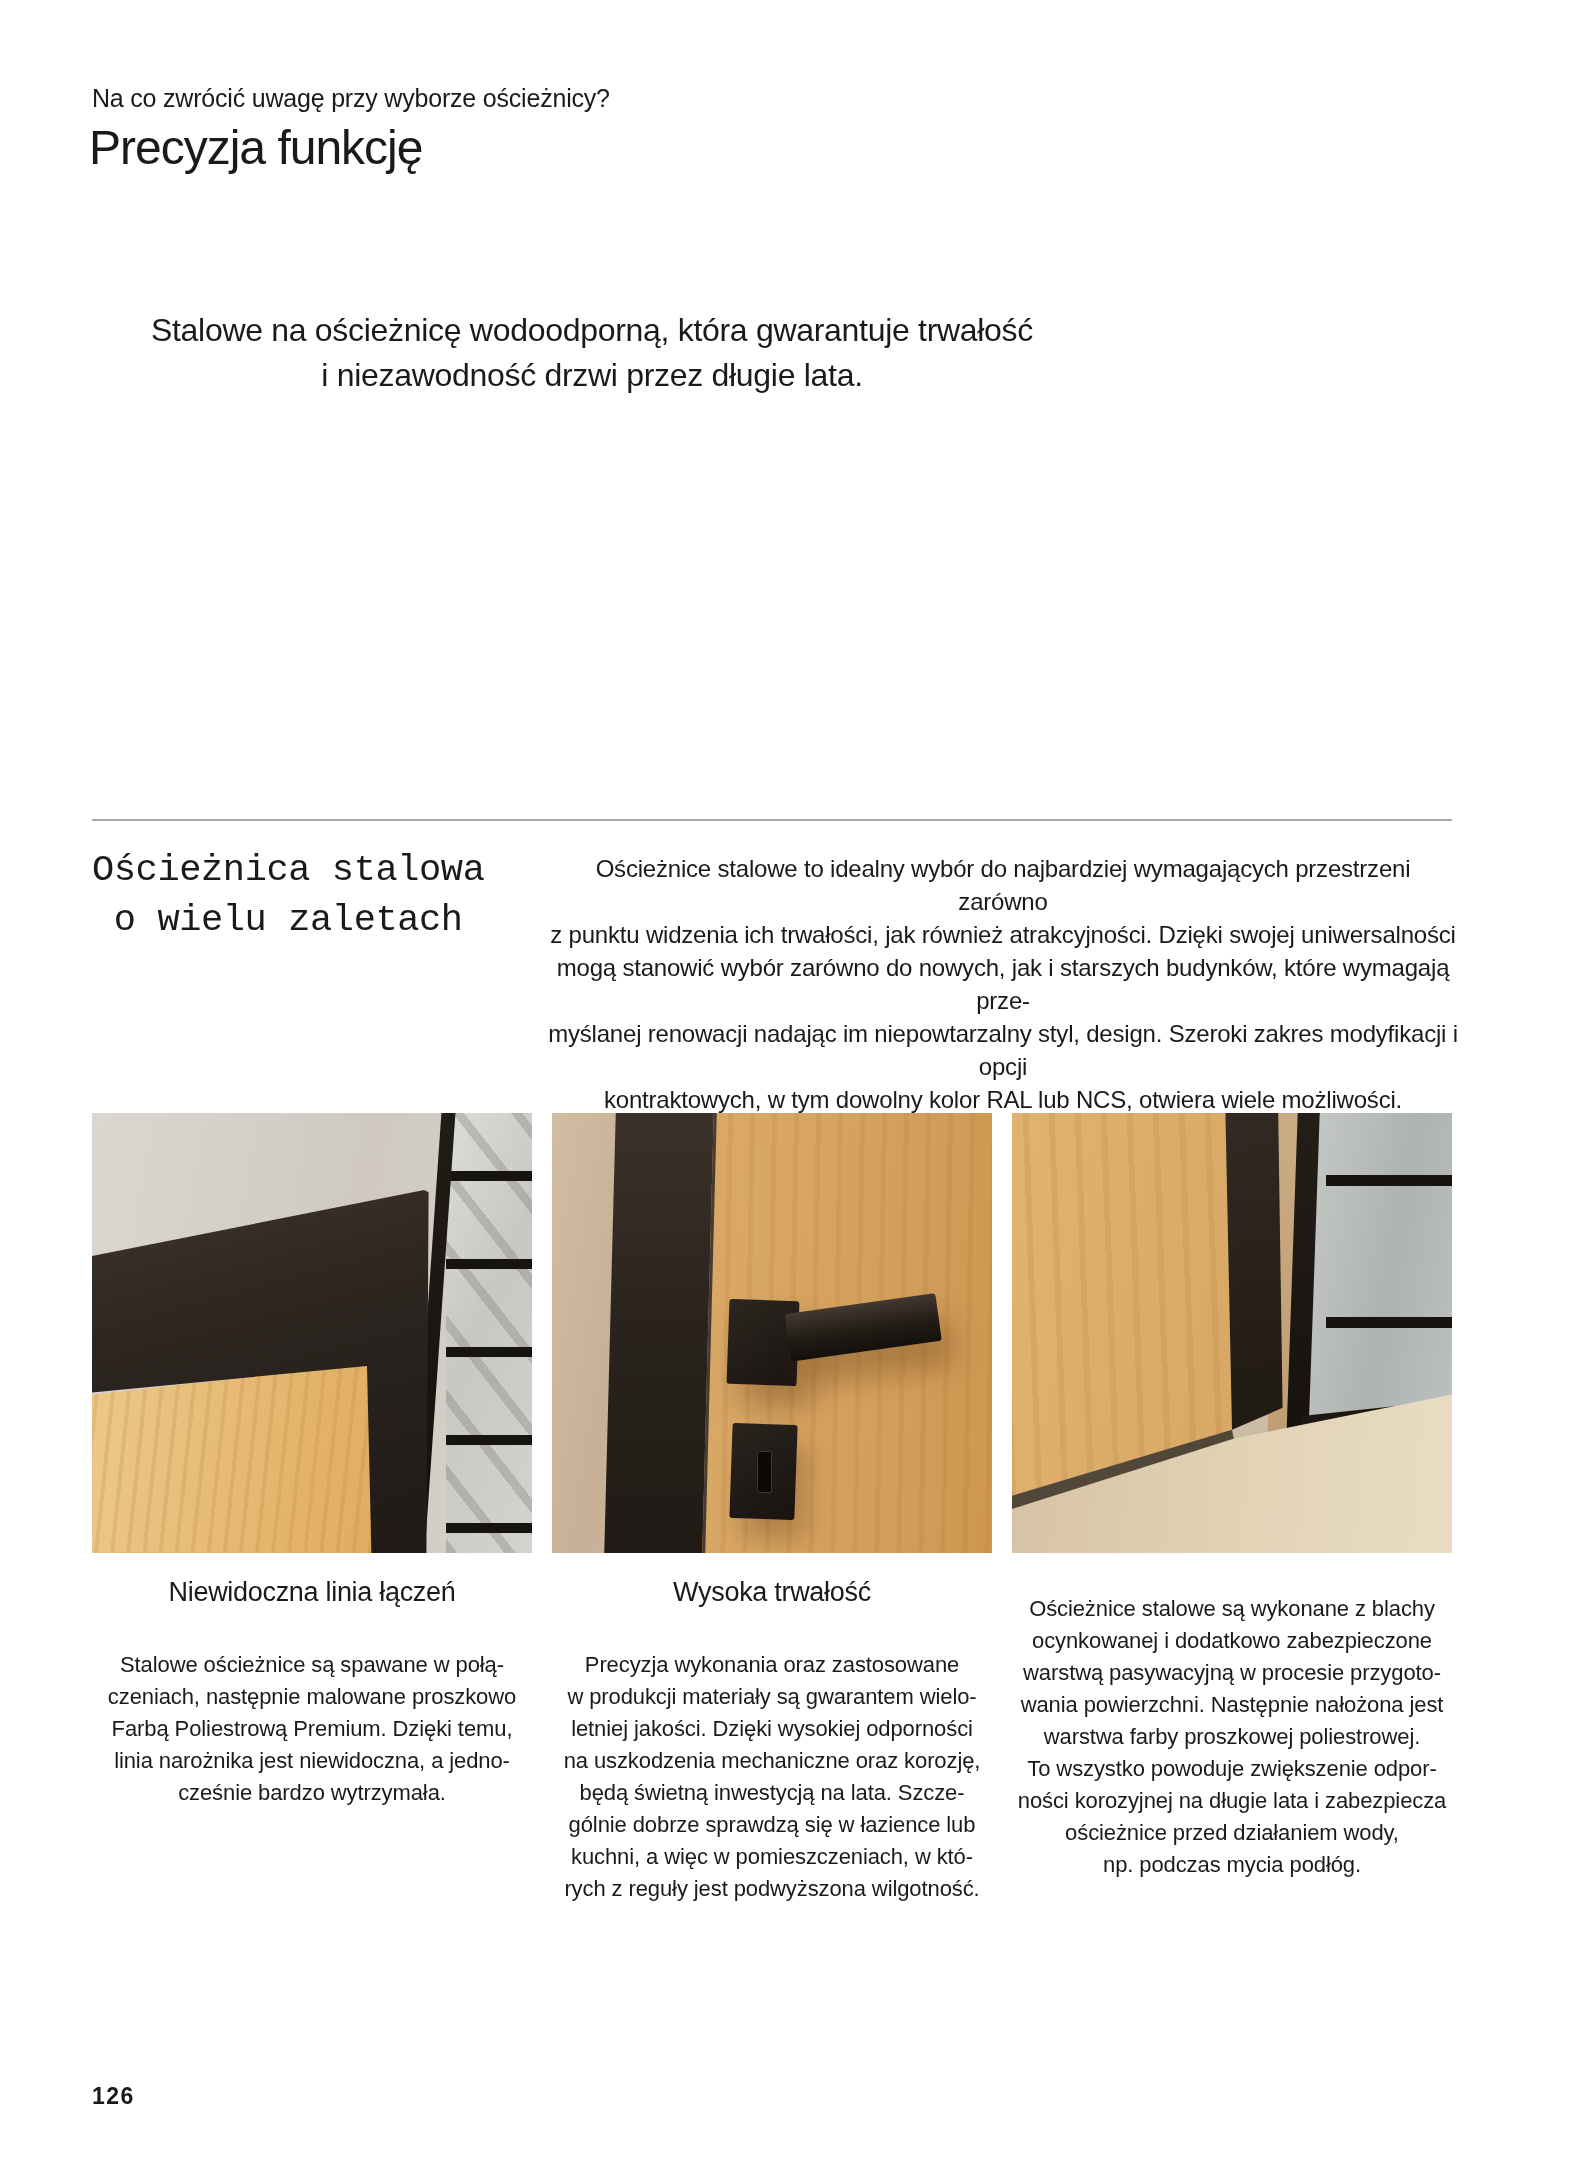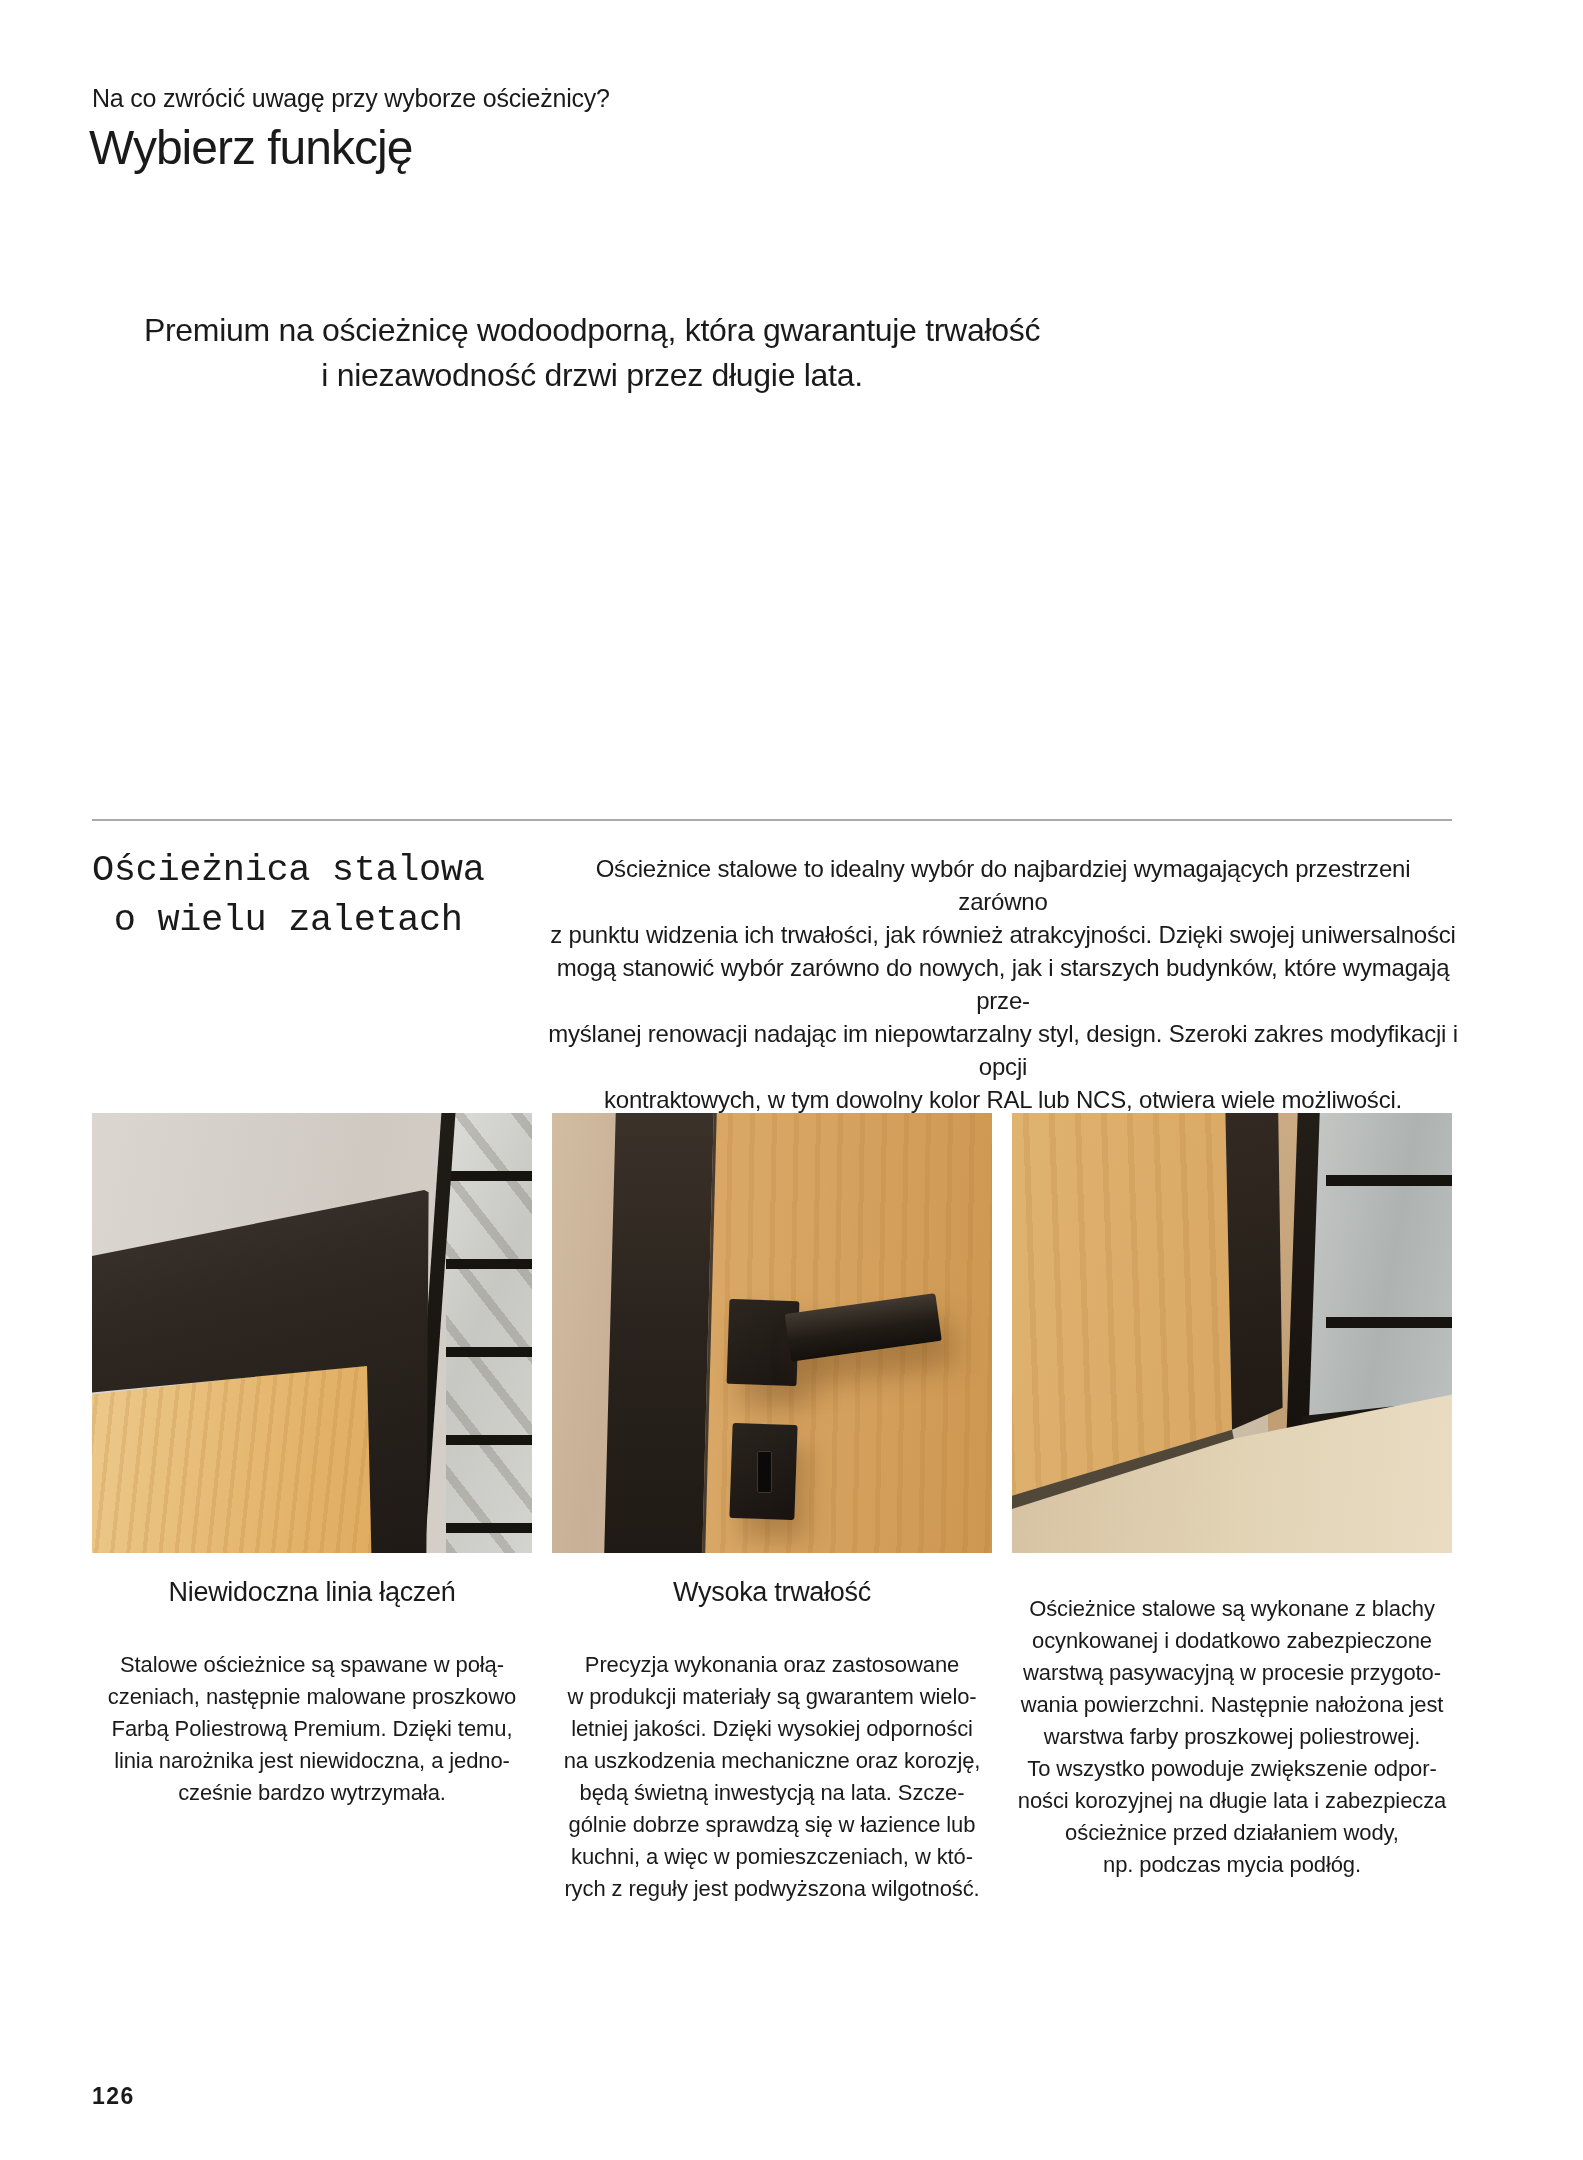--- a/index.html
+++ b/index.html
@@ -171,22 +171,22 @@
     clip-path: polygon(0% 90%, 50.5% 74%, 100% 64%, 100% 100%, 0% 100%);
     background: linear-gradient(95deg,#d5c1a1 0%,#e2d3b5 55%,#e9dcc3 100%);
   }
 </style>
 </head>
 <body>
 
 <div class="page">
 
   <div class="kicker">Na co zwrócić uwagę przy wyborze ościeżnicy?</div>
-  <div class="title">Wybierz funkcję</div>
-  <div class="lead pre">Premium na ościeżnicę wodoodporną, która gwarantuje trwałość
+  <div class="title">Precyzja funkcję</div>
+  <div class="lead pre">Stalowe na ościeżnicę wodoodporną, która gwarantuje trwałość
 i niezawodność drzwi przez długie lata.</div>
 
   <div class="divider"></div>
 
   <div class="section-heading pre">Ościeżnica stalowa
 o wielu zaletach</div>
   <div class="section-body pre">Ościeżnice stalowe to idealny wybór do najbardziej wymagających przestrzeni zarówno
 z punktu widzenia ich trwałości, jak również atrakcyjności. Dzięki swojej uniwersalności
 mogą stanowić wybór zarówno do nowych, jak i starszych budynków, które wymagają prze-
 myślanej renowacji nadając im niepowtarzalny styl, design. Szeroki zakres modyfikacji i opcji

